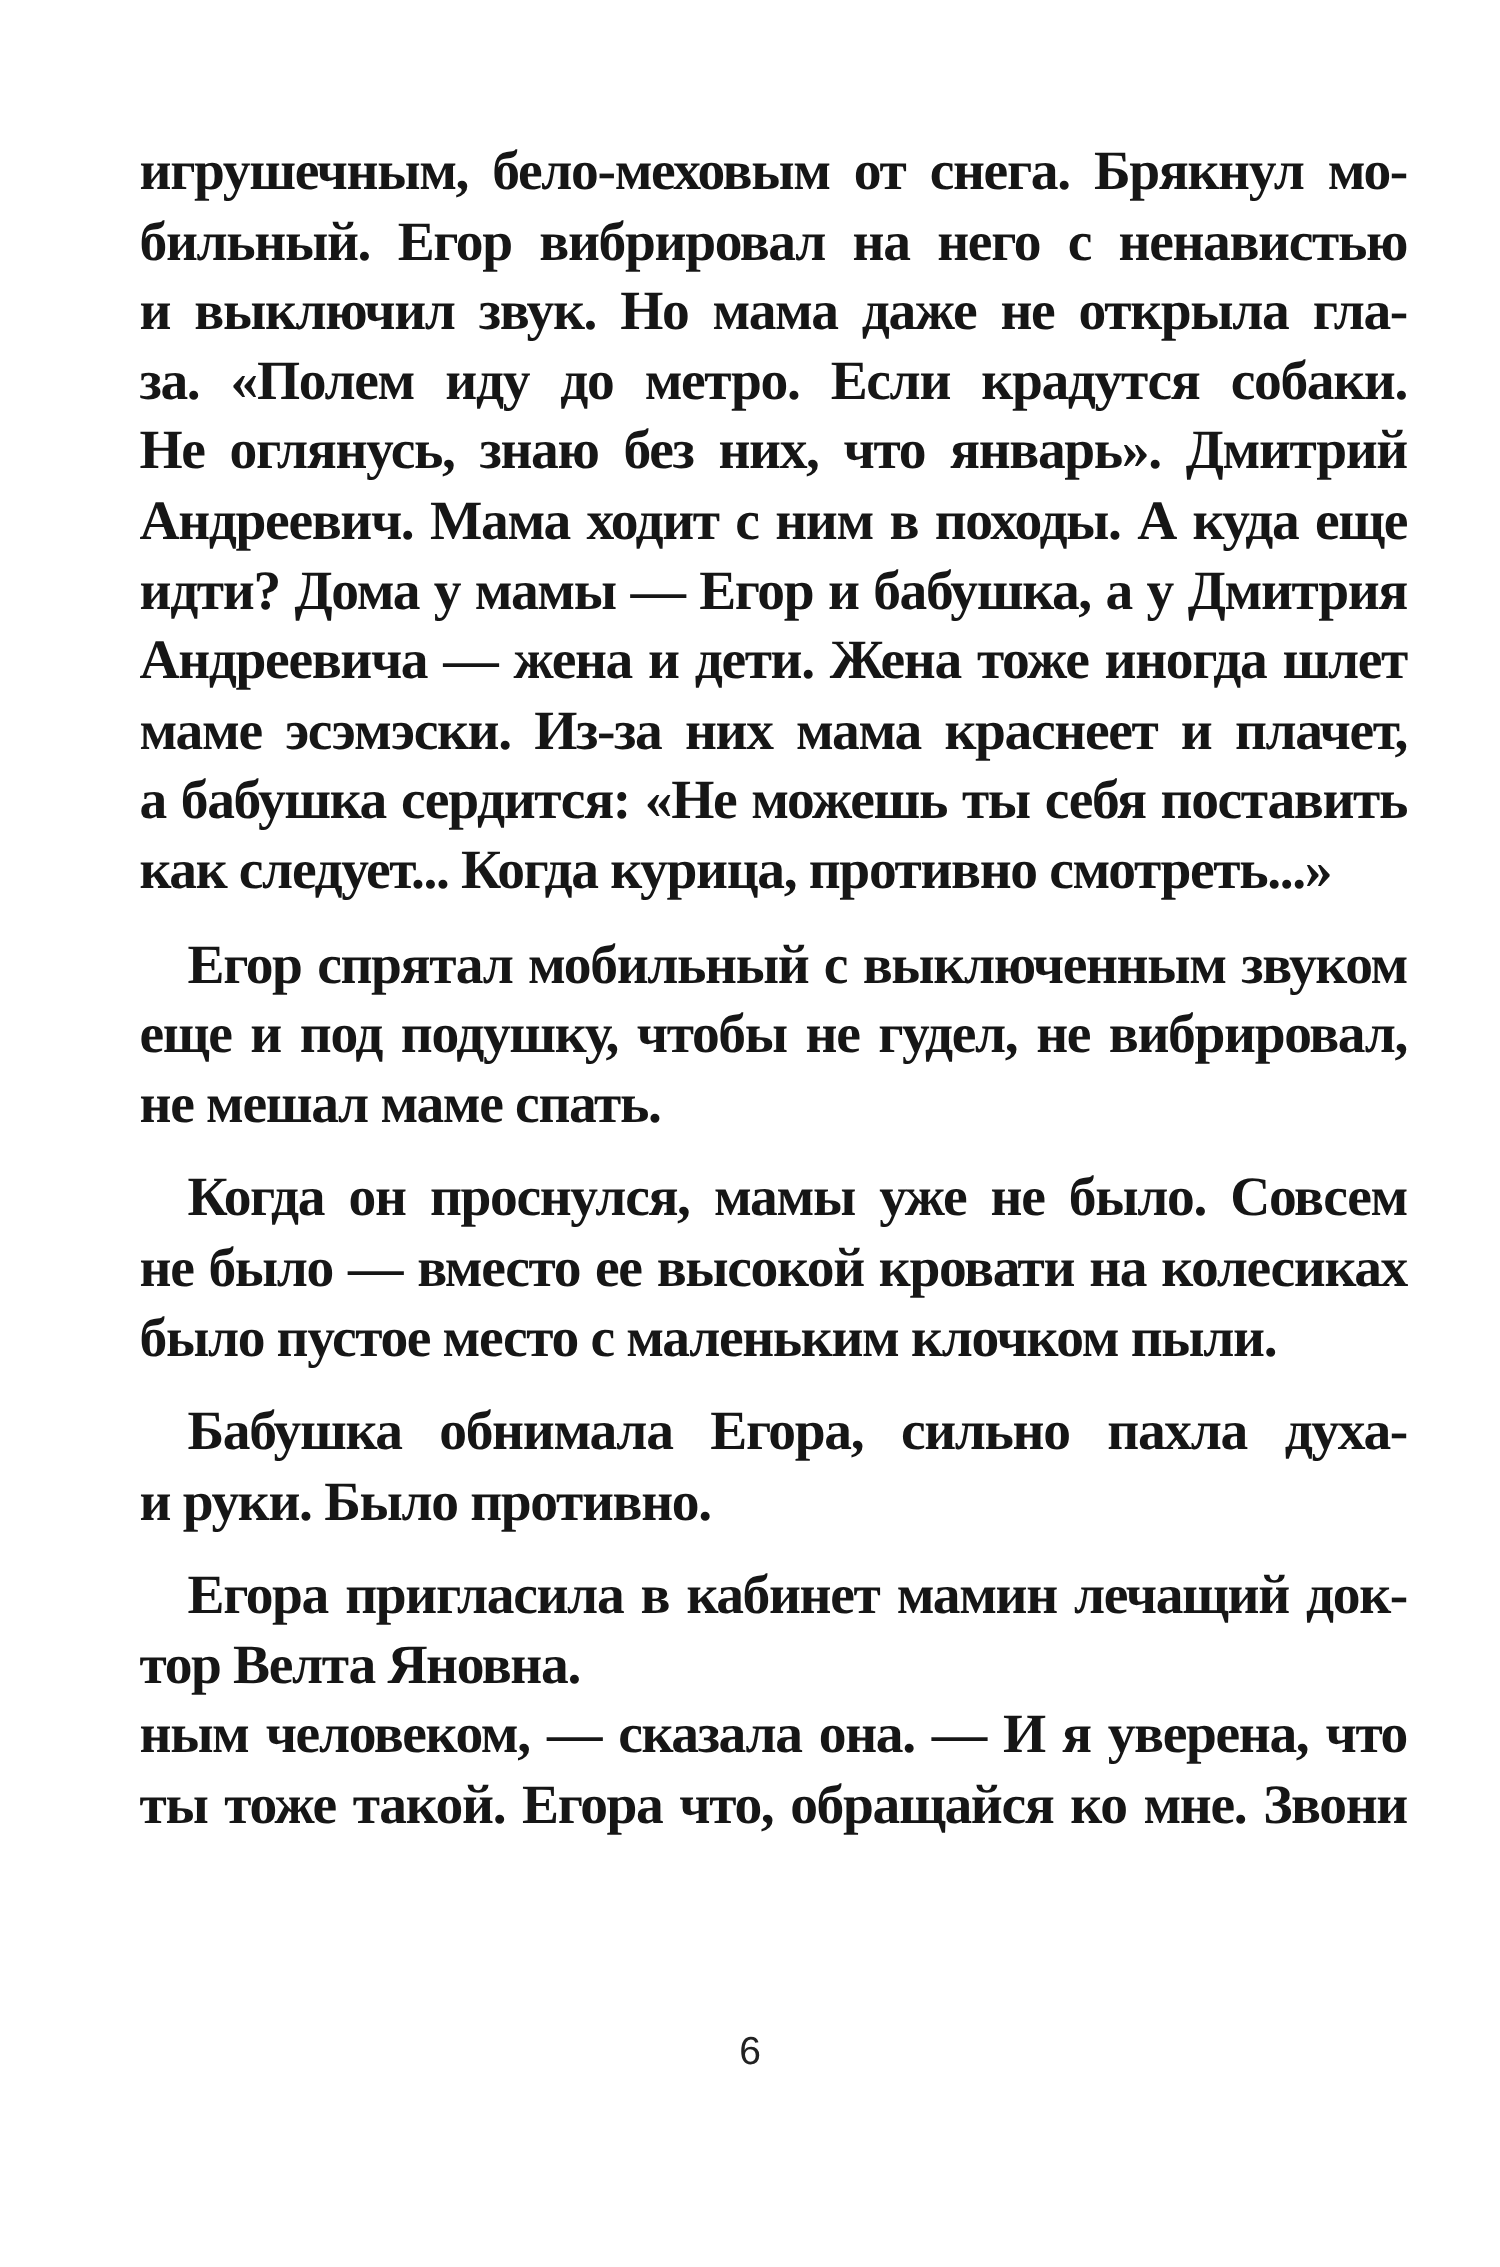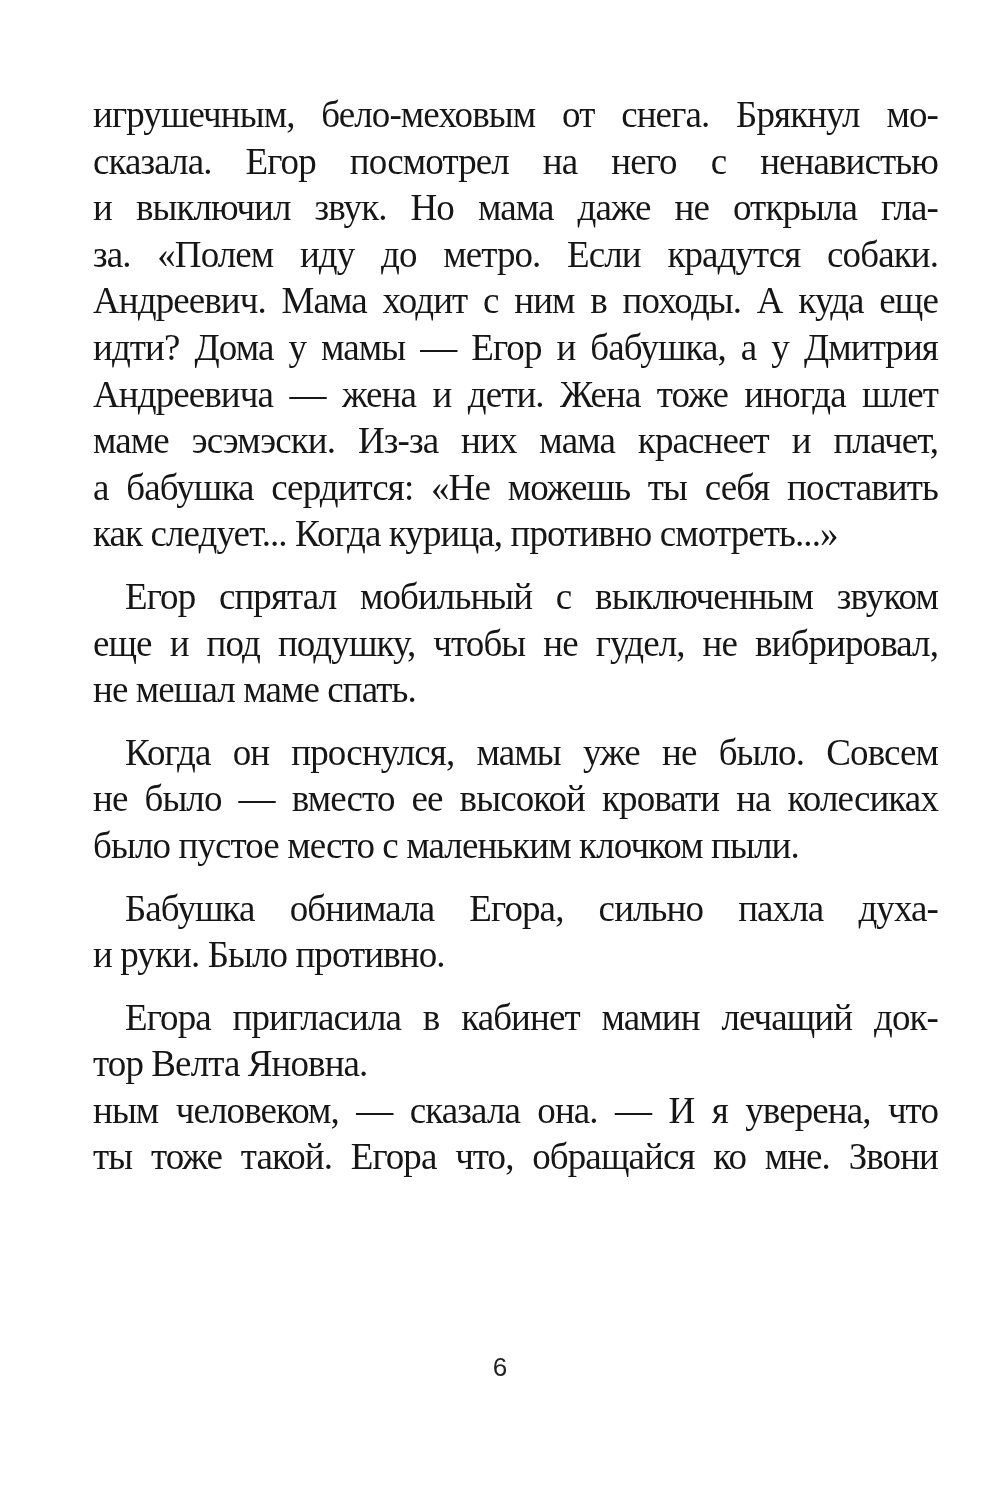--- a/index.html
+++ b/index.html
@@ -24,20 +24,21 @@
       letter-spacing: -0.9px;
     }
     .line {
       display: block;
       height: 46.6px;
       line-height: 46.6px;
       white-space: nowrap;
       text-align: justify;
       text-align-last: justify;
       transform-origin: left center;
+      font-weight: bold;
     }
     .line.last {
       text-align-last: left;
     }
     .line.indent {
       padding-left: 32px;
       margin-top: 16px;
     }
     .page-number {
       position: absolute;
@@ -48,23 +49,24 @@
       font-family: "Liberation Sans", "DejaVu Sans", sans-serif;
       font-size: 26px;
       color: #222222;
     }
   </style>
 </head>
 <body>
 
 <div class="page">
   <span class="line">игрушечным, бело-меховым от снега. Брякнул мо-</span>
-  <span class="line">сказала. Егор посмотрел на него с ненавистью</span>
+  <span class="line">бильный. Егор вибрировал на него с ненавистью</span>
   <span class="line">и выключил звук. Но мама даже не открыла гла-</span>
   <span class="line">за. «Полем иду до метро. Если крадутся собаки.</span>
+  <span class="line">Не оглянусь, знаю без них, что январь». Дмитрий</span>
   <span class="line">Андреевич. Мама ходит с ним в походы. А куда еще</span>
   <span class="line">идти? Дома у мамы — Егор и бабушка, а у Дмитрия</span>
   <span class="line">Андреевича — жена и дети. Жена тоже иногда шлет</span>
   <span class="line">маме эсэмэски. Из-за них мама краснеет и плачет,</span>
   <span class="line">а бабушка сердится: «Не можешь ты себя поставить</span>
   <span class="line last">как следует... Когда курица, противно смотреть...»</span>
   <span class="line indent">Егор спрятал мобильный с выключенным звуком</span>
   <span class="line">еще и под подушку, чтобы не гудел, не вибрировал,</span>
   <span class="line last">не мешал маме спать.</span>
   <span class="line indent">Когда он проснулся, мамы уже не было. Совсем</span>

